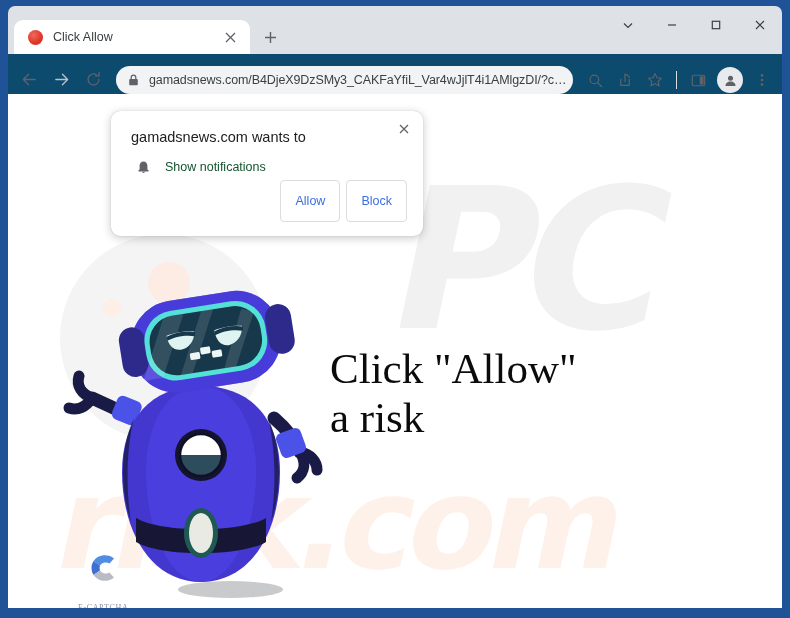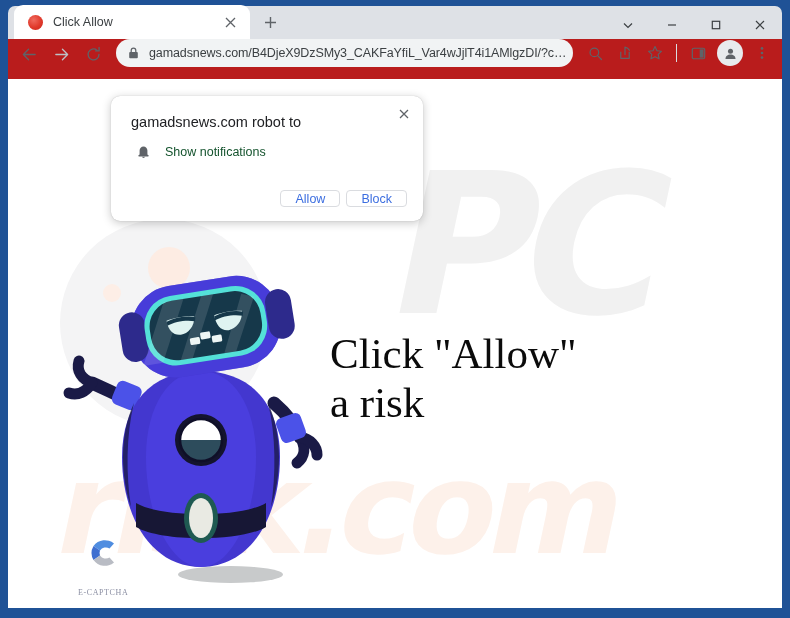--- a/index.html
+++ b/index.html
@@ -10,21 +10,21 @@
     background: #2a5a96;
   }
   .window {
     position: absolute; inset: 0;
     background: #1f5296;
     padding: 6px 8px 10px 8px;
     display: flex; flex-direction: column;
   }
   
   .tabstrip {
-    height: 33px; position: relative;
+    height: 48px; position: relative;
     display: flex; align-items: flex-end;
     background: transparent;
   }
   .tabstrip-bg {
     position: absolute; left: 0; right: 0; top: 0; bottom: 0;
     background: #dee1e6;
     border-radius: 7px 7px 0 0;
   }
   .tab {
     position: relative; z-index: 2;
@@ -55,22 +55,22 @@
     position: absolute; right: 0; top: 0; z-index: 3;
     height: 38px; display: flex; align-items: center;
   }
   .winbtn {
     width: 44px; height: 34px;
     display: flex; align-items: center; justify-content: center;
     color: #3c4043;
   }
   
   .toolbar {
-    height: 40px; background: #b91c1c;
-    display: flex; align-items: flex-start;
+    height: 40px; background: #0c4a6e;
+    display: flex; align-items: flex-end;
     padding: 0 6px; gap: 2px;
   }
   .navbtn {
     width: 30px; height: 30px; border-radius: 50%;
     display: flex; align-items: center; justify-content: center;
     color: #5f6368; flex: none;
   }
   .navbtn.disabled { color: #bdc1c6; }
   .omnibox {
     flex: 1; height: 28px; margin: 0 6px;
@@ -168,21 +168,21 @@
   .perm-row {
     display: flex; align-items: center; gap: 14px; margin-top: 14px;
     padding-left: 5px;
   }
   .perm-label { font-size: 12.5px; color: #14532d; }
   .perm-btns {
     position: absolute; right: 16px; bottom: 14px;
     display: flex; gap: 6px;
   }
   .perm-btn {
-    min-width: 60px; height: 17px; padding: 0 14px;
+    min-width: 60px; height: 42px; padding: 0 14px;
     background: #fff; border: 1px solid #dadce0; border-radius: 4px;
     color: #3c6ee0; font-size: 12.5px;
     display: flex; align-items: center; justify-content: center;
   }
 </style>
 </head>
 <body>
 
 <div class="window">
 
@@ -380,21 +380,21 @@
       </svg>
       <div class="brand-txt">E-CAPTCHA</div>
     </div>
 
     <div class="perm">
       <div class="perm-close">
         <svg width="12" height="12" viewBox="0 0 12 12">
             <path d="M2 2 L10 10 M10 2 L2 10" stroke="currentColor" stroke-width="1.25" fill="none"></path>
           </svg>
       </div>
-      <div class="perm-title">gamadsnews.com robot to</div>
+      <div class="perm-title">gamadsnews.com wants to</div>
       <div class="perm-row">
         <span style="display:flex;color:#5f6368;">
           <svg width="15" height="16" viewBox="0 0 15 16">
             <path d="M7.5 1.2 C7.5 1.2 7.5 0.4 7.5 0.4 M3 11.5 C3 11.5 3.6 10.6 3.6 9.2 V6.6 C3.6 4.3 5.3 2.4 7.5 2.4 C9.7 2.4 11.4 4.3 11.4 6.6 V9.2 C11.4 10.6 12 11.5 12 11.5 Z" fill="currentColor"></path>
             <rect x="2.3" y="11" width="10.4" height="1.4" rx="0.7" fill="currentColor"></rect>
             <path d="M5.9 12.8 A1.7 1.7 0 0 0 9.1 12.8 Z" fill="currentColor"></path>
           </svg>
         </span>
         <span class="perm-label">Show notifications</span>
       </div>

